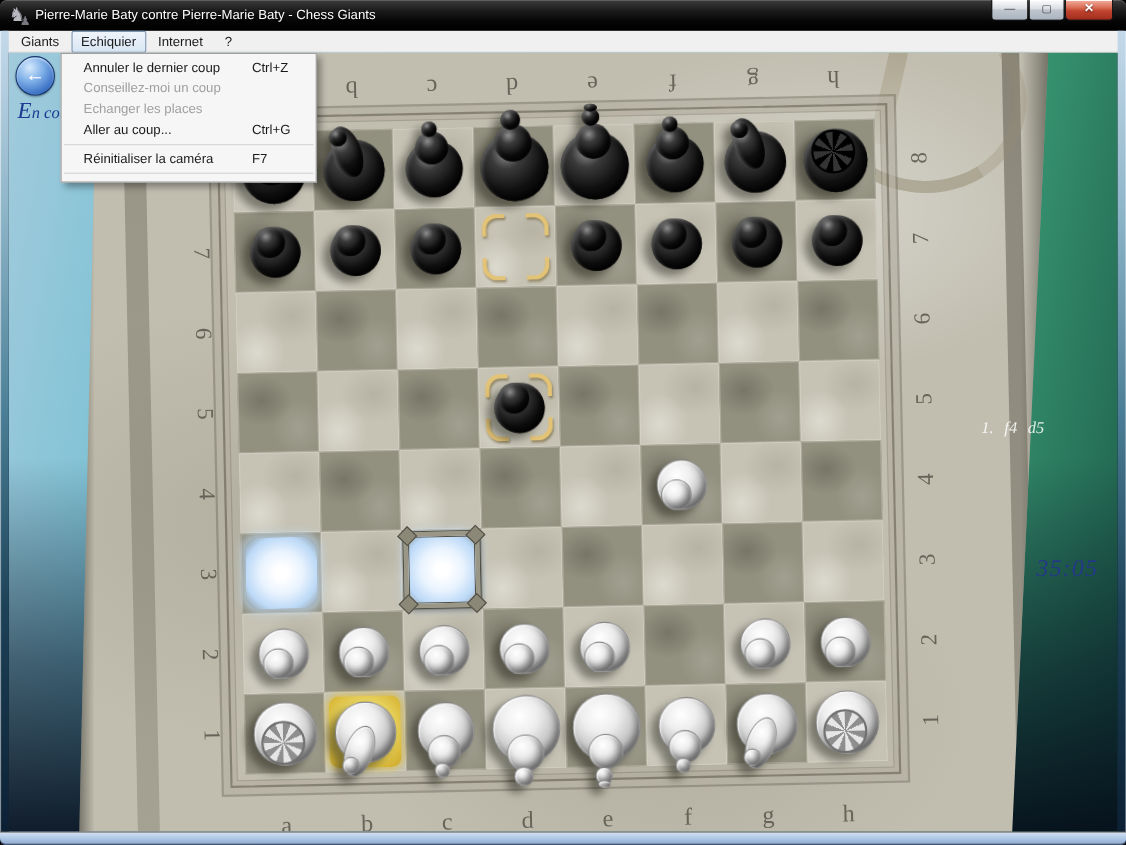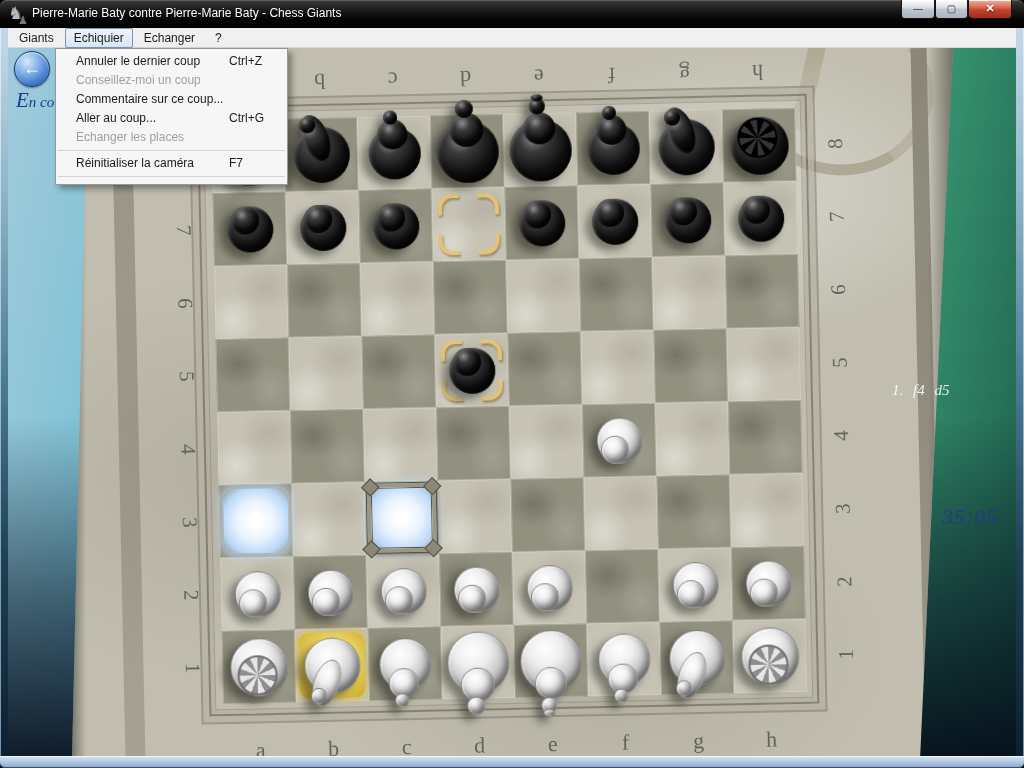--- a/index.html
+++ b/index.html
@@ -163,21 +163,21 @@
     <div id="app-icon">♞<span class="mini">♟</span></div>
     <div id="title-text">Pierre-Marie Baty contre Pierre-Marie Baty - Chess Giants</div>
     <div id="btn-min" class="winbtn"><span>—</span></div>
     <div id="btn-max" class="winbtn"><span>▢</span></div>
     <div id="btn-close" class="winbtn"><span>✕</span></div>
   </div>
 
   <div id="menubar">
       <div class="mb-item">Giants</div>
       <div class="mb-item active">Echiquier</div>
-      <div class="mb-item">Echanger</div>
+      <div class="mb-item">Internet</div>
       <div class="mb-item">?</div>
     </div>
 
   <div id="scene">
     <div id="table">
       <div id="table-edge-l"></div>
       <div class="table-stripe" id="stripe-left"></div>
       <div class="table-stripe" id="stripe-right"></div>
       <div id="table-edge-r"></div>
       <div id="board-rot">
@@ -447,23 +447,22 @@
     </div>
     <div id="back-button"><span>←</span></div>
     <div id="status-encours">En cours...</div>
     <div id="move-list">1. f4 d5</div>
     <div id="clock-text">35:05</div>
   </div>
 
   <div id="dropdown">
       <div class="menu-item normal"><span class="mi-label">Annuler le dernier coup</span><span class="mi-shortcut">Ctrl+Z</span></div>
       <div class="menu-item disabled"><span class="mi-label">Conseillez-moi un coup</span><span class="mi-shortcut"></span></div>
-      <div class="menu-item normal"><span class="mi-label">Commentaire sur ce coup...</span><span class="mi-shortcut"></span></div>
+      <div class="menu-item disabled"><span class="mi-label">Echanger les places</span><span class="mi-shortcut"></span></div>
       <div class="menu-item normal"><span class="mi-label">Aller au coup...</span><span class="mi-shortcut">Ctrl+G</span></div>
-      <div class="menu-item disabled"><span class="mi-label">Echanger les places</span><span class="mi-shortcut"></span></div>
       <div class="menu-sep"></div>
       <div class="menu-item normal"><span class="mi-label">Réinitialiser la caméra</span><span class="mi-shortcut">F7</span></div>
       <div class="menu-sep"></div>
     </div>
 
   <div id="border-left" class="side-border"></div>
   <div id="border-right" class="side-border"></div>
   <div id="border-bottom"></div>
 </div>
 

